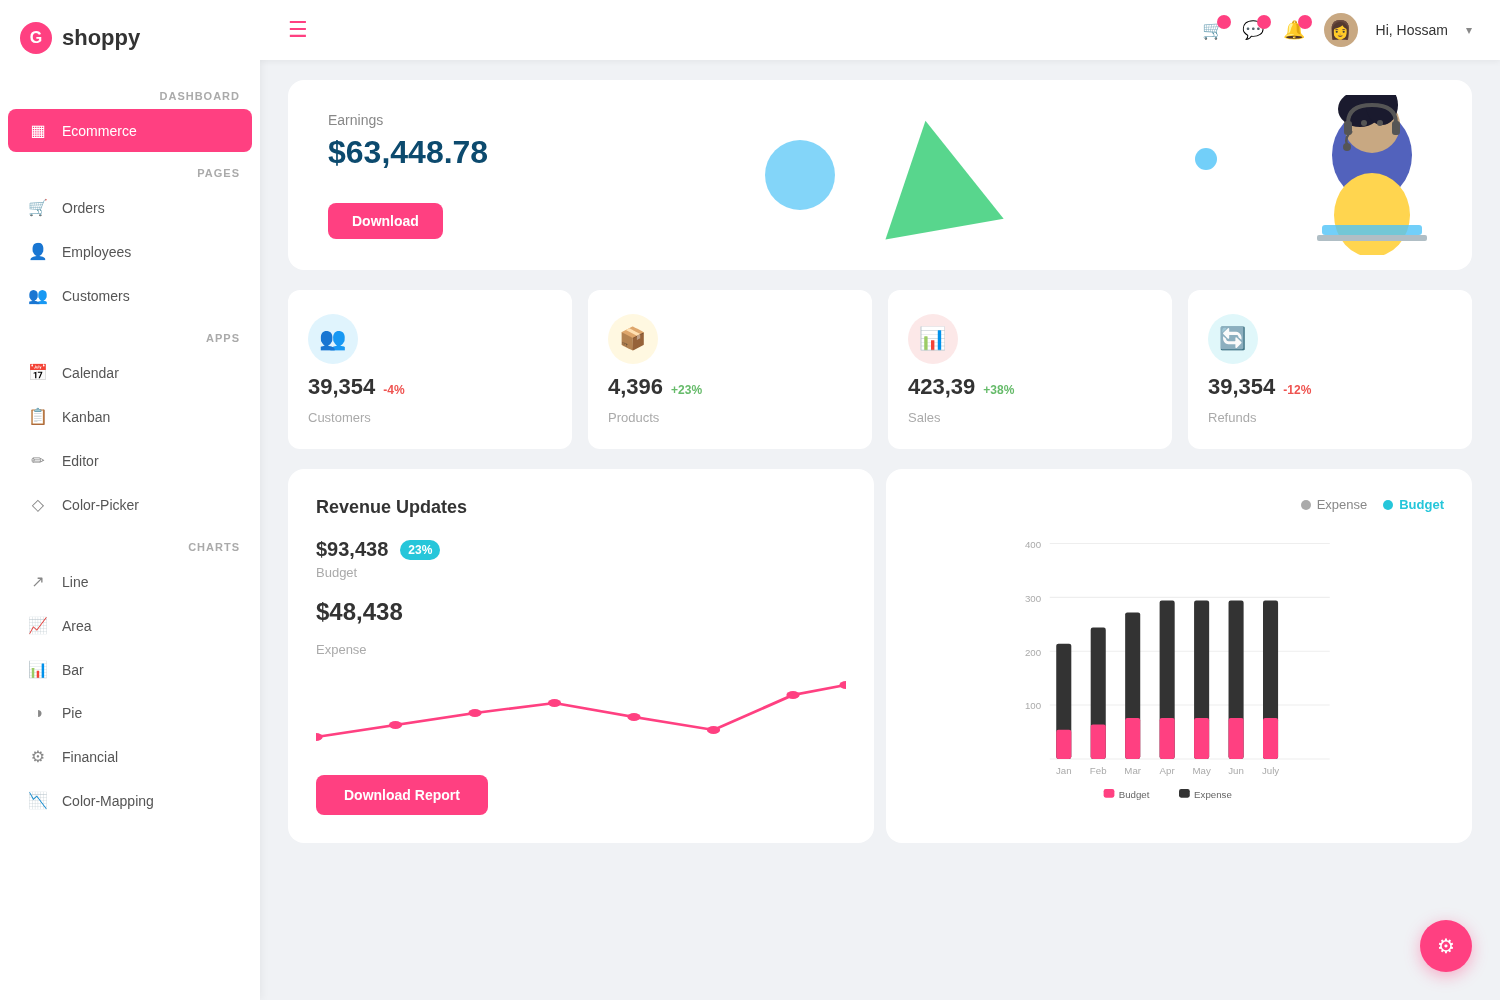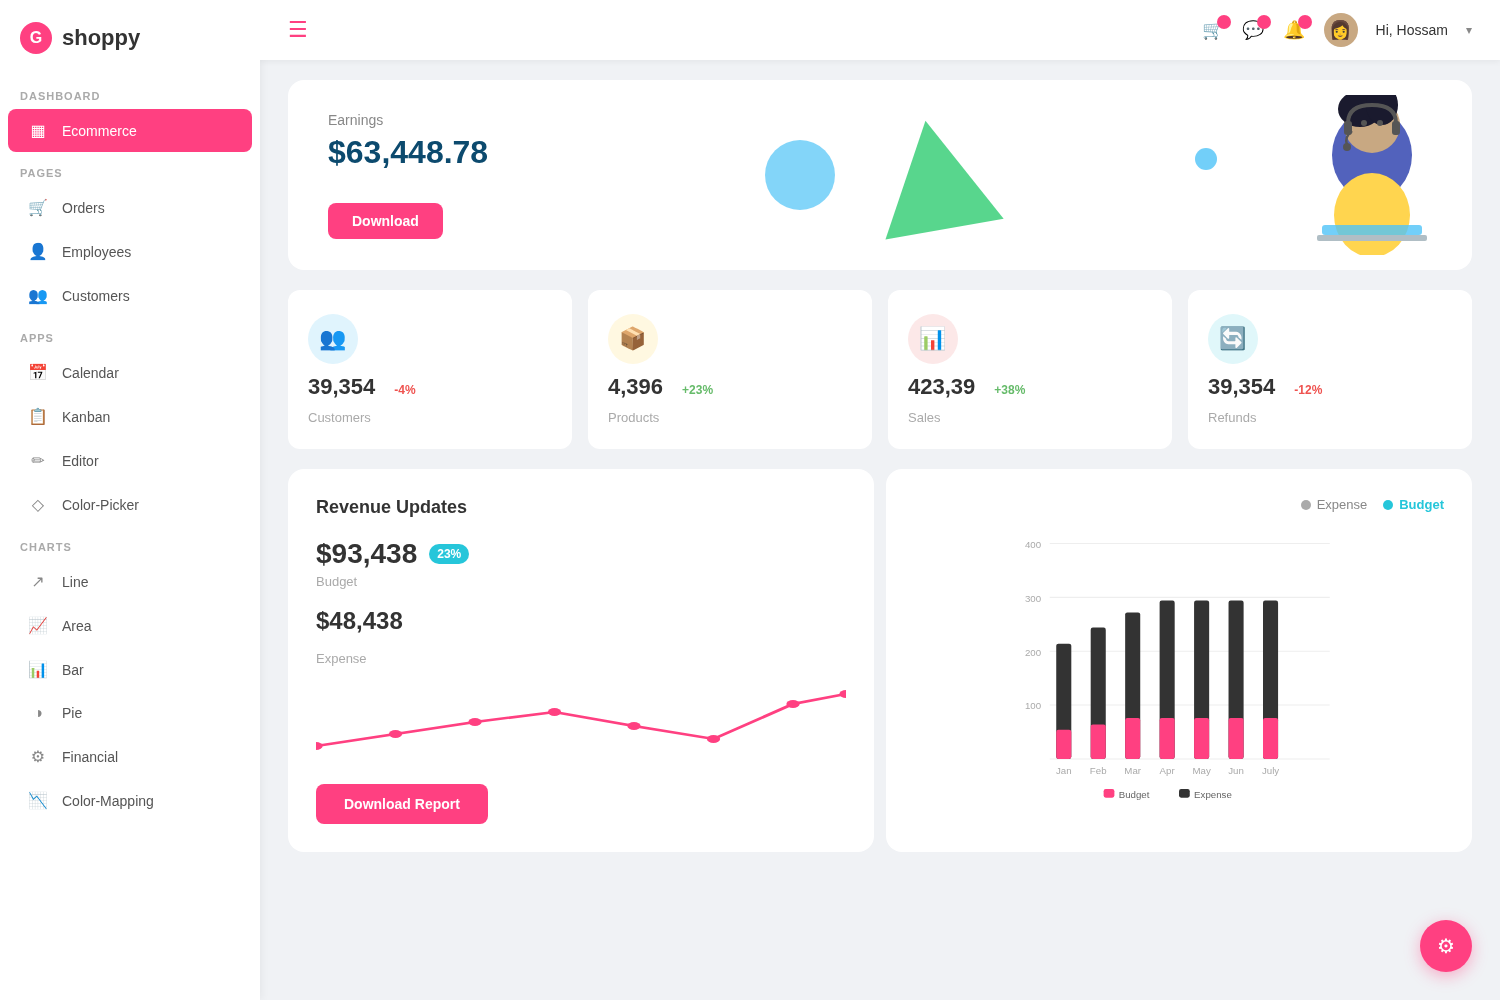--- a/index.html
+++ b/index.html
@@ -32,20 +32,21 @@
       display: flex; align-items: center; justify-content: center;
       color: #fff; font-size: 16px;
     }
     .sidebar-section-label {
       font-size: 11px;
       font-weight: 600;
       color: #aaa;
       letter-spacing: 1px;
       padding: 14px 20px 6px;
       text-transform: uppercase;
+      text-align: right;
     }
     .sidebar-item {
       display: flex;
       align-items: center;
       gap: 14px;
       padding: 12px 20px;
       cursor: pointer;
       color: #555;
       font-size: 14px;
       border-radius: 6px;
@@ -195,21 +196,21 @@
     .stat-icon-circle {
       width: 50px; height: 50px;
       border-radius: 50%;
       display: flex; align-items: center; justify-content: center;
       font-size: 22px;
     }
     .stat-icon-blue { background: #e0f4fd; color: #29b6f6; }
     .stat-icon-yellow { background: #fff8e1; color: #ffc107; }
     .stat-icon-peach { background: #fce8e8; color: #ef9a9a; }
     .stat-icon-teal { background: #e0f7fa; color: #26c6da; }
-    .stat-value-row { display: flex; align-items: baseline; gap: 19px; }
+    .stat-value-row { display: flex; align-items: baseline; gap: 8px; }
     .stat-value { font-size: 22px; font-weight: 700; color: #333; }
     .stat-change { font-size: 12px; font-weight: 600; }
     .stat-change.negative { color: #ef5350; }
     .stat-change.positive { color: #66bb6a; }
     .stat-label { font-size: 13px; color: #aaa; }
 
     
     .bottom-row {
       display: grid;
       grid-template-columns: 1fr 1fr;
@@ -217,21 +218,21 @@
     }
 
     
     .revenue-card {
       background: #fff;
       border-radius: 16px;
       padding: 28px;
     }
     .revenue-title { font-size: 18px; font-weight: 700; color: #333; margin-bottom: 20px; }
     .revenue-budget-row { display: flex; align-items: center; gap: 12px; margin-bottom: 4px; }
-    .revenue-amount-big { font-size: 28px; font-weight: 700; color: #333; }
+    .revenue-amount-big { font-size: 20px; font-weight: 700; color: #333; }
     .percent-badge {
       background: #26c6da;
       color: #fff;
       border-radius: 12px;
       font-size: 12px;
       padding: 3px 8px;
       font-weight: 600;
     }
     .revenue-sublabel { font-size: 13px; color: #aaa; margin-bottom: 18px; }
     .revenue-expense { font-size: 24px; font-weight: 700; color: #333; margin-bottom: 16px; }

